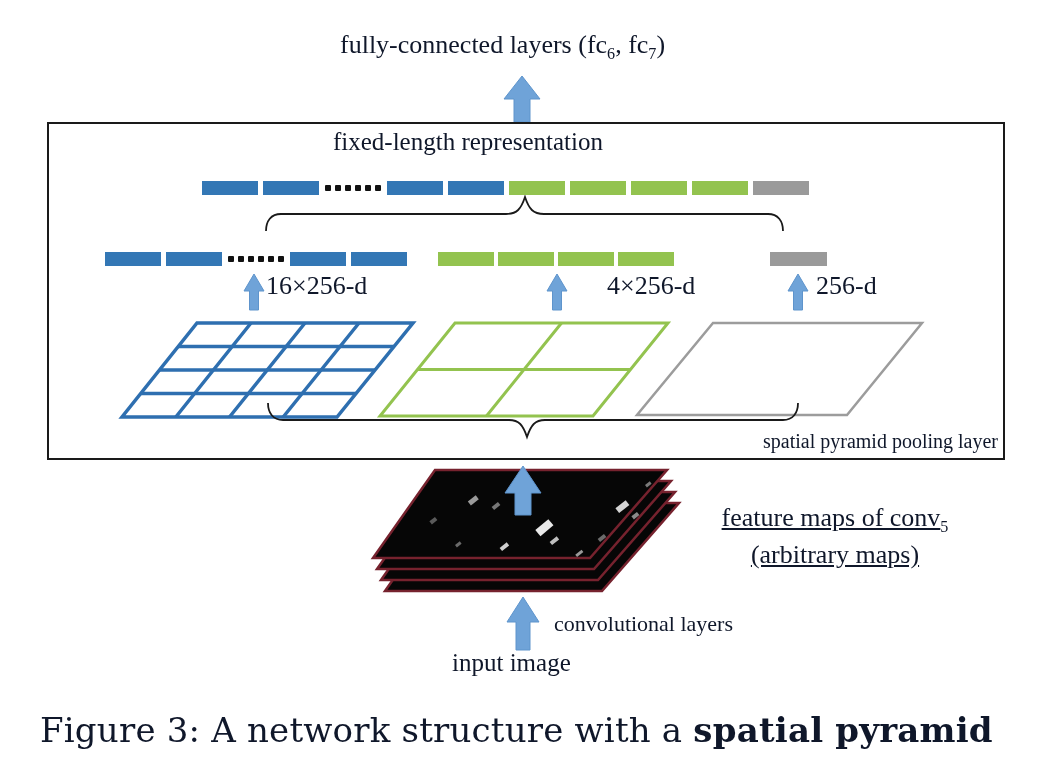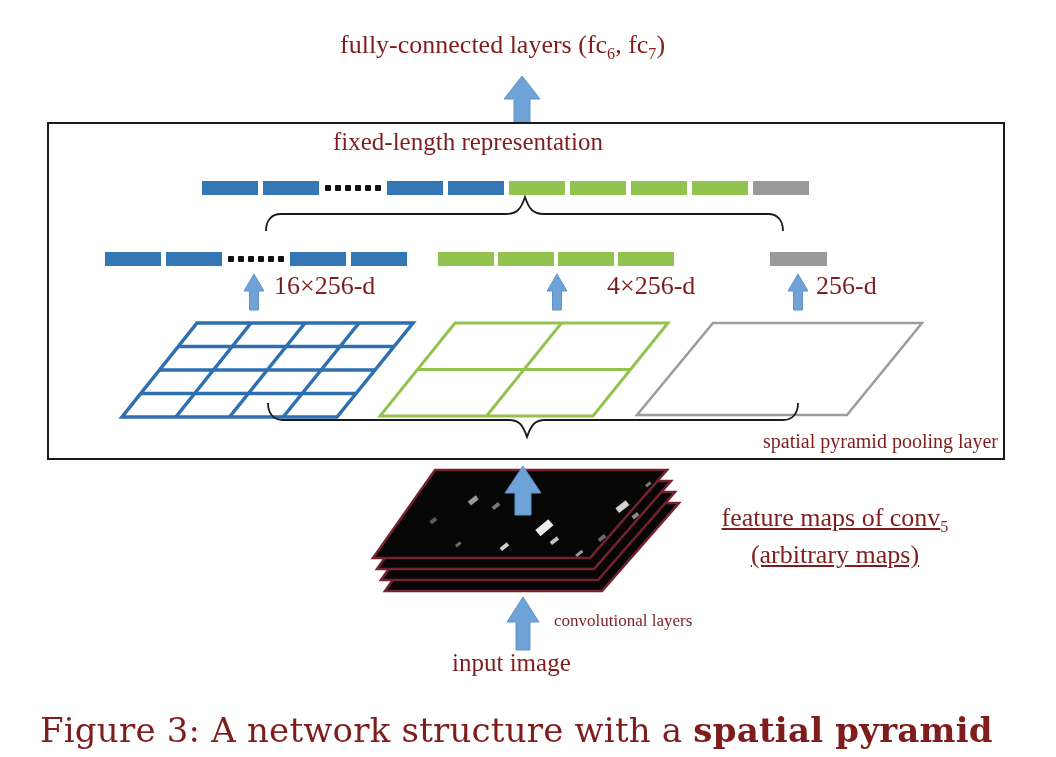--- a/index.html
+++ b/index.html
@@ -1,17 +1,17 @@
 <!DOCTYPE html>
 <html style="--blue: #3377b5; --green: #93c34f; --gray: #9a9a9a; --grid-blue: #2e6fb0; --grid-green: #93c34f; --grid-gray: #9c9c9c; --arrow: #6fa3d8; --arrow-edge: #5e94cc; --maroon: #76222e; --ink: #111111;"><head>
 <meta charset="utf-8">
 <style>
   html,body{margin:0;padding:0;background:#fff;}
   .fig{position:relative;width:1056px;height:757px;background:#ffffff;overflow:hidden;
-       font-family:"Liberation Serif",serif;color:#7f1d1d;}
+       font-family:"Liberation Serif",serif;color:#0f172a;}
   .txt{position:absolute;white-space:nowrap;}
   sub{font-size:0.62em;}
 
   
   .spp-box{position:absolute;left:47px;top:122px;width:958px;height:338px;
            border:2px solid #1a1a1a;box-sizing:border-box;background:transparent;}
 
   
   .bar-row{position:absolute;display:flex;align-items:center;gap:5px;height:14px;}
   .bar{height:14px;width:56px;flex:0 0 auto;}
@@ -23,26 +23,26 @@
   #row-top{left:202px;top:181px;}
   #row-l16{left:105px;top:252px;}
   #row-l4{left:438px;top:252px;gap:4px;}
   #row-l1{left:770px;top:252px;}
   #row-l1 .bar{width:57px;}
 
   
   #fc-label{left:340px;top:30px;font-size:26px;}
   #fixed-title{left:47px;top:128px;width:842px;text-align:center;font-size:25px;}
   .pool-label{font-size:26px;}
-  #lab16{left:274px;top:271px;}
+  #lab16{left:266px;top:271px;}
   #lab4{left:575px;top:271px;margin-left:32px;}
   #lab1{left:816px;top:271px;}
   #spp-label{right:58px;top:430px;font-size:20px;}
   #fm-label{left:660px;top:501px;width:350px;text-align:center;font-size:26px;line-height:1.3;white-space:normal;text-decoration:underline;}
-  #conv-label{left:554px;top:611px;font-size:17px;}
+  #conv-label{left:554px;top:611px;font-size:22px;}
   #input-label{left:452px;top:649px;font-size:25px;}
   #caption{left:40px;top:710px;font-size:34px;font-family:"DejaVu Serif",serif;letter-spacing:.2px;}
   #caption b{font-weight:bold;margin-top:48px;}
 
   svg.layer{position:absolute;left:0;top:0;}
 </style>
 </head>
 <body>
 
 <div class="fig">

